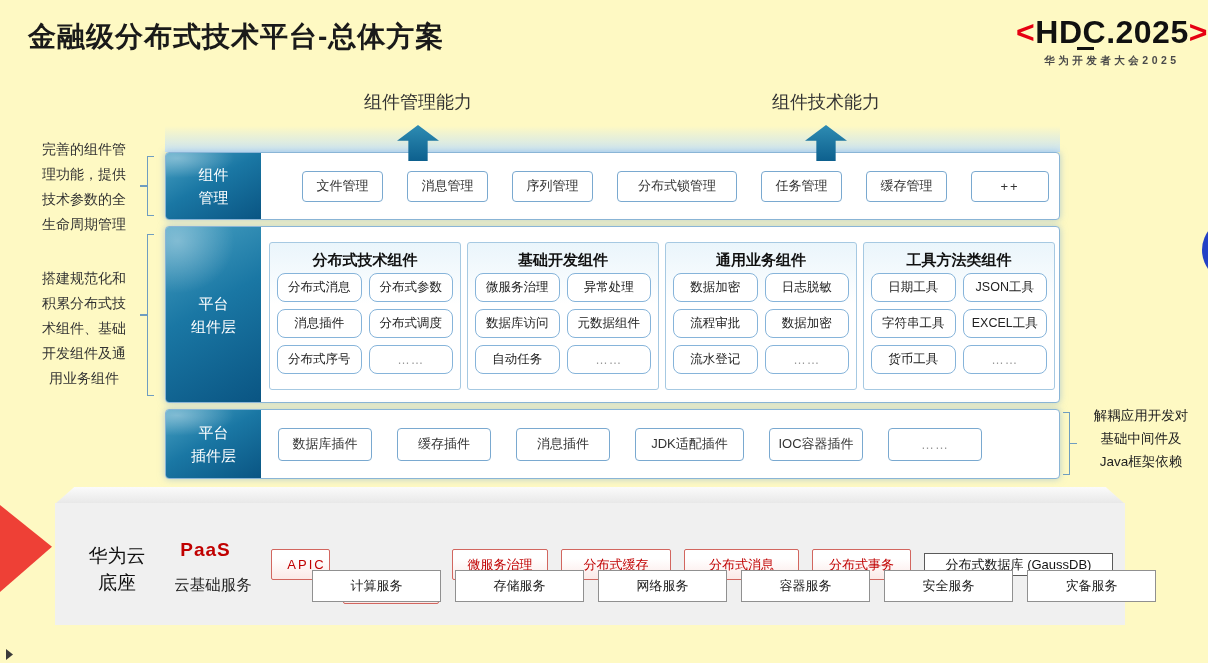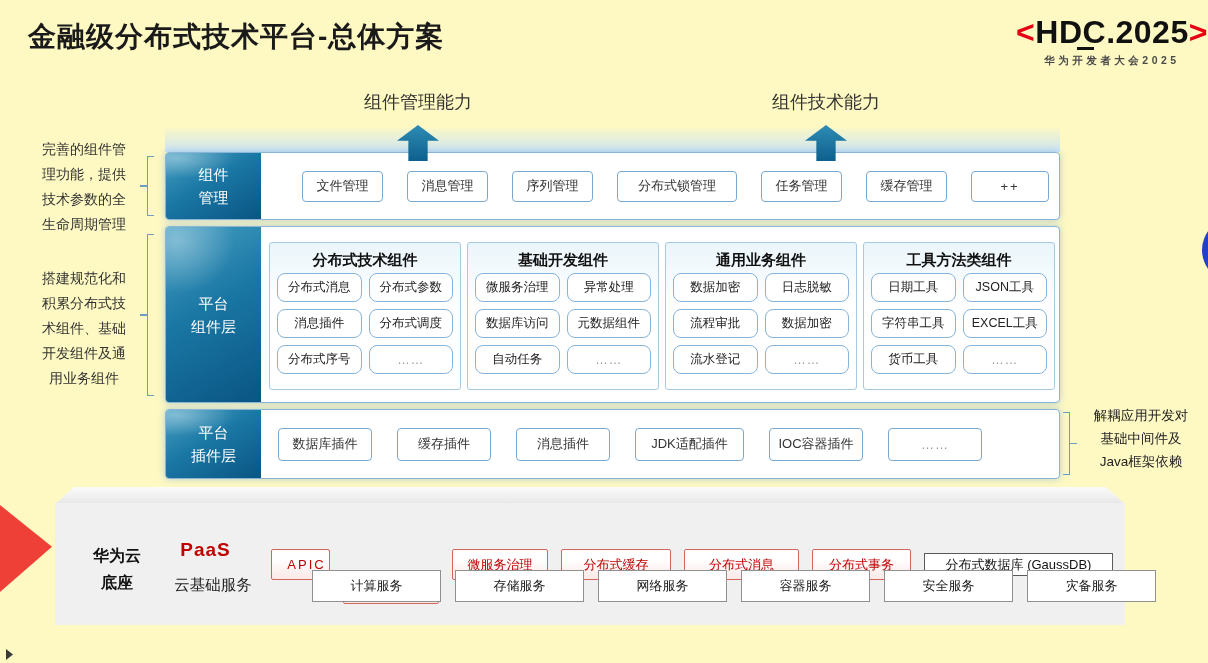--- a/index.html
+++ b/index.html
@@ -75,21 +75,21 @@
   .r3-items .box:nth-child(4) { width:109px; }
   .r3-items .box:nth-child(6) { color:#999; letter-spacing:1px; }
 
   .blue-dot { position:absolute; left:1202px; top:218px; width:64px; height:64px; border-radius:50%; background:#2341c6; }
 
   
   .bevel { position:absolute; left:55px; top:487px; width:1070px; height:17px;
     background:linear-gradient(180deg,#fbfbfb,#e7e7e7);
     clip-path:polygon(1.8% 0, 98.2% 0, 100% 100%, 0 100%); }
   .gray { position:absolute; left:55px; top:503px; width:1070px; height:122px; background:#f0f0f0; }
-  .hw-label { position:absolute; left:22px; top:39px; width:80px; text-align:center; font-size:16px; font-weight:bold;
+  .hw-label { position:absolute; left:22px; top:39px; width:80px; text-align:center; font-size:19px; font-weight:normal;
     color:#111; line-height:27px; white-space:pre-line; }
   .paas-label { position:absolute; left:93px; top:36px; width:115px; text-align:center; font-size:19px; font-weight:bold;
     color:#c00000; letter-spacing:1px; }
   .cloud-label { position:absolute; left:103px; top:72px; width:110px; text-align:center; font-size:15.5px; color:#222; }
   .paas-items { position:absolute; left:216px; top:22px; display:flex; gap:13px; align-items:center; }
   .pbox { height:31px; border:1px solid #d2665f; border-radius:2px;
     background:linear-gradient(180deg,#ffffff 30%,#fbe9e7);
     color:#c00000; display:flex; align-items:center; justify-content:center; font-size:13px; }
   .paas-items .pbox:nth-child(1) { width:59px; letter-spacing:2px;padding-left:12px; }
   .paas-items .pbox:nth-child(2) { width:96px;margin-top:48px; }

